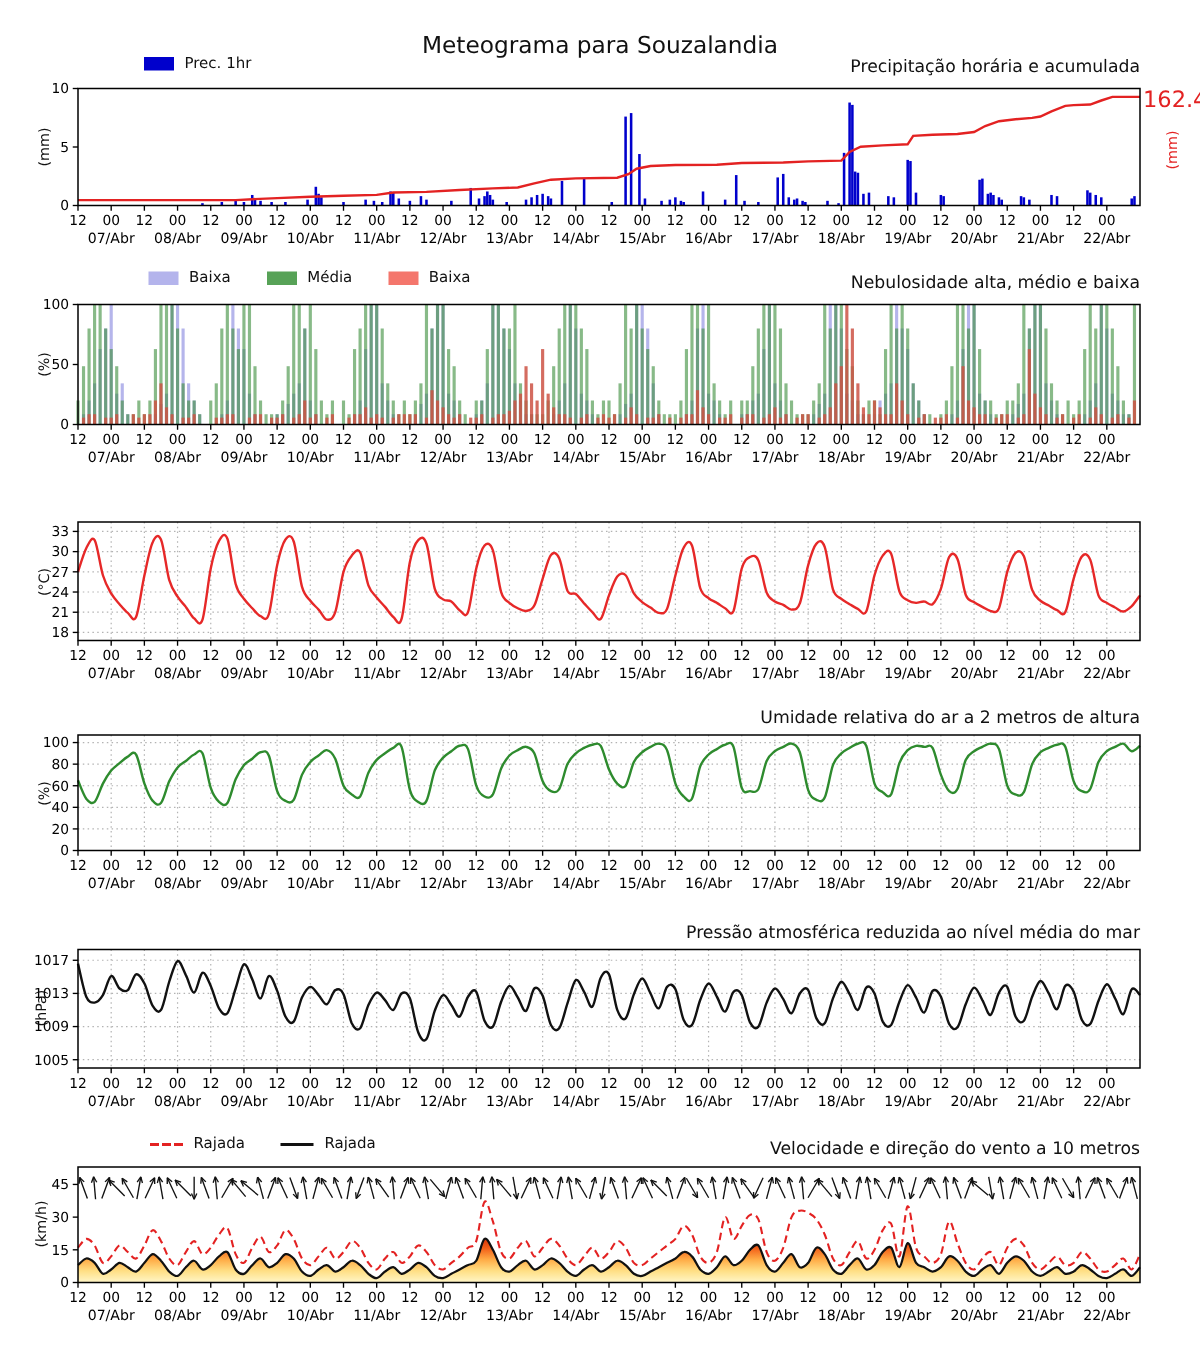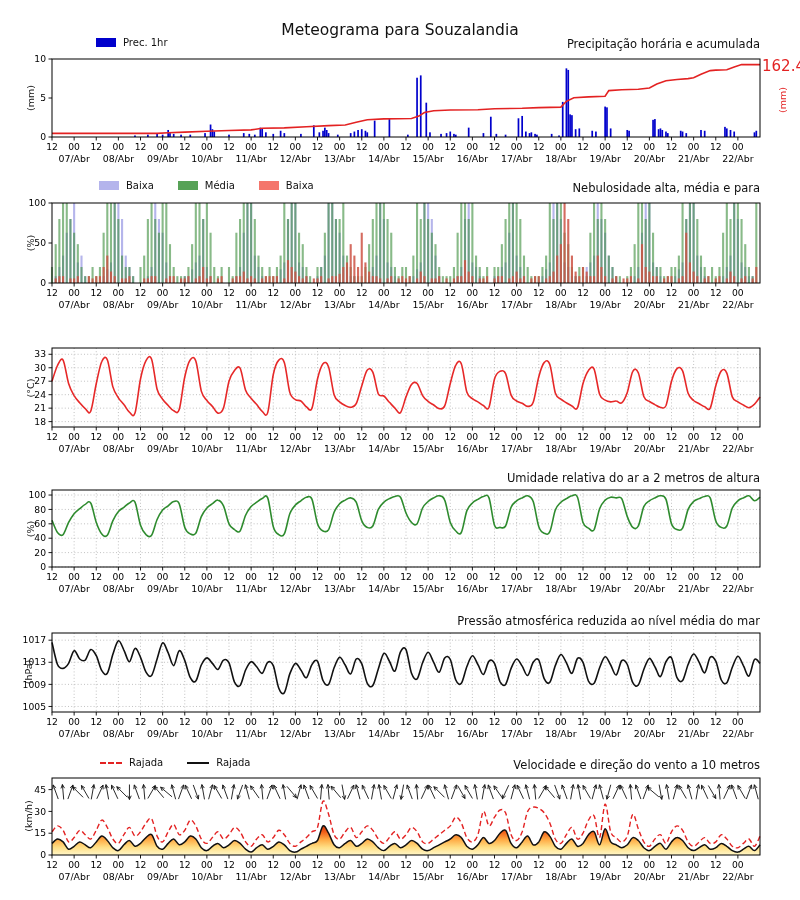--- a/index.html
+++ b/index.html
@@ -1560,21 +1560,21 @@
         <text x="516.625" y="880" text-anchor="middle" font-size="9.4px" fill="#000" font-family="&quot;DejaVu Sans&quot;,&quot;Liberation Sans&quot;,sans-serif">17/Abr</text>
         <text x="560.875" y="880" text-anchor="middle" font-size="9.4px" fill="#000" font-family="&quot;DejaVu Sans&quot;,&quot;Liberation Sans&quot;,sans-serif">18/Abr</text>
         <text x="605.125" y="880" text-anchor="middle" font-size="9.4px" fill="#000" font-family="&quot;DejaVu Sans&quot;,&quot;Liberation Sans&quot;,sans-serif">19/Abr</text>
         <text x="649.375" y="880" text-anchor="middle" font-size="9.4px" fill="#000" font-family="&quot;DejaVu Sans&quot;,&quot;Liberation Sans&quot;,sans-serif">20/Abr</text>
         <text x="693.625" y="880" text-anchor="middle" font-size="9.4px" fill="#000" font-family="&quot;DejaVu Sans&quot;,&quot;Liberation Sans&quot;,sans-serif">21/Abr</text>
         <text x="737.875" y="880" text-anchor="middle" font-size="9.4px" fill="#000" font-family="&quot;DejaVu Sans&quot;,&quot;Liberation Sans&quot;,sans-serif">22/Abr</text>
       </g>
     </svg>
 
   <div class="chart-title" style="top:37px">Precipitação horária e acumulada</div>
-  <div class="chart-title" style="top:181px">Nebulosidade alta, média e para</div>
+  <div class="chart-title" style="top:181px">Nebulosidade alta, médio e baixa</div>
   <div class="chart-title" style="top:471px">Umidade relativa do ar a 2 metros de altura</div>
   <div class="chart-title" style="top:614px">Pressão atmosférica reduzida ao nível média do mar</div>
   <div class="chart-title" style="top:758px">Velocidade e direção do vento a 10 metros</div>
 
   <div class="legend" style="left:62px;top:37px">
     <span class="item">
       <span class="sw" style="background:#0000cc"></span>
       <span>Prec. 1hr</span>
     </span>
   </div>

